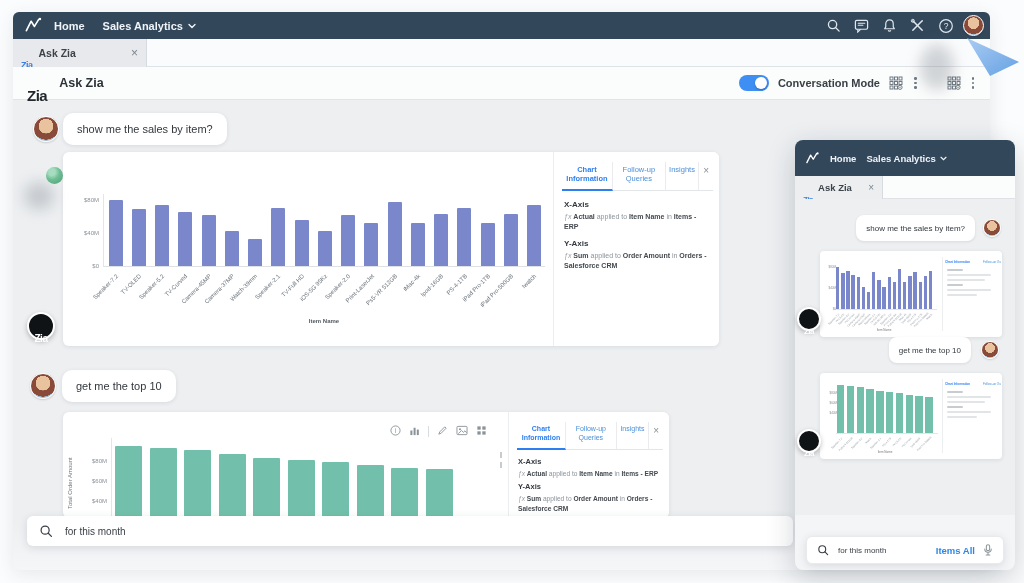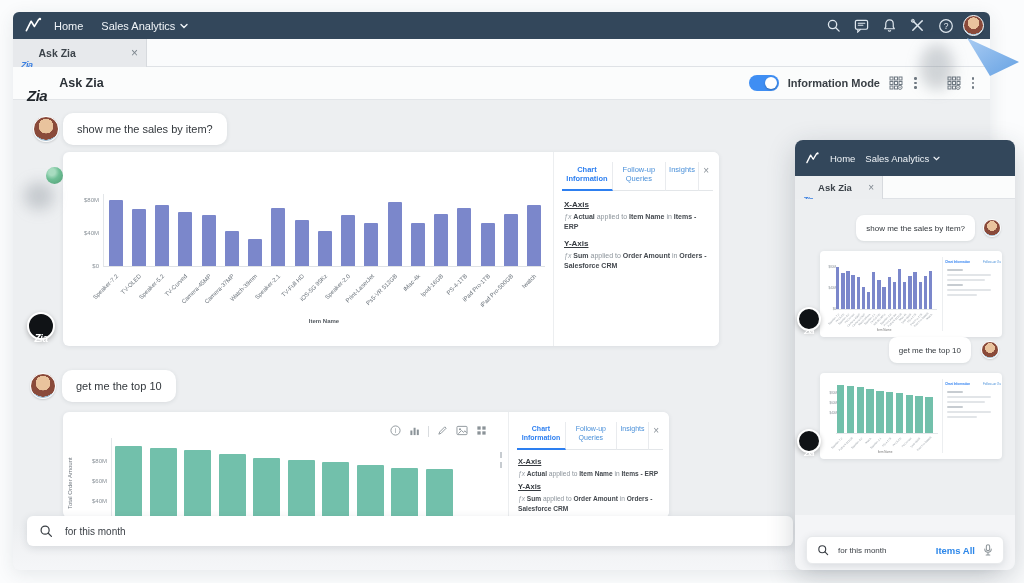--- a/index.html
+++ b/index.html
@@ -5,28 +5,28 @@
   * { margin:0; padding:0; box-sizing:border-box; }
   html,body { width:1024px; height:583px; overflow:hidden; background:#fbfcfd;
     font-family:"Liberation Sans","DejaVu Sans",sans-serif; }
   .abs { position:absolute; }
 
   
   #main-window { position:absolute; left:13px; top:12px; width:977px; height:558px;
     background:#edeff1; border-radius:6px; box-shadow:0 4px 18px rgba(40,55,70,.10); }
   #navbar { position:absolute; left:0; top:0; width:100%; height:27px; background:#33475b;
     border-radius:6px 6px 0 0; display:flex; align-items:center; color:#e9eef3; }
-  .nav-link { font-size:11px; font-weight:normal; color:#f0f4f8; margin-right:18px; cursor:pointer; }
+  .nav-link { font-size:11px; font-weight:bold; color:#f0f4f8; margin-right:18px; cursor:pointer; }
   .nav-right { margin-left:auto; display:flex; align-items:center; gap:7px; padding-right:6px; }
   .nav-ic { width:21px; height:21px; display:flex; align-items:center; justify-content:center; color:#dfe7ee; }
   #tabstrip { position:absolute; left:0; top:27px; width:100%; height:28px; background:#fafbfc;
     border-bottom:1px solid #dfe2e6; }
   #tab-askzia { position:absolute; left:0; top:0; width:134px; height:28px; background:#e7e9ec;
     border-right:1px solid #d7dade; display:flex; align-items:center; padding:0 8px; gap:6px; }
-  .zia-script { font-style:italic; font-weight:bold; letter-spacing:-.5px;margin-top:24px; }
+  .zia-script { font-weight:bold; letter-spacing:-.5px;margin-top:24px; }
   #tab-askzia .zia-script { color:#3a7fe0; font-size:9px; }
   #tab-askzia .tab-label { font-size:10.5px; font-weight:bold; color:#3c434a; flex:1; }
   .close-x { color:#7d868e; font-size:12px; line-height:1; cursor:pointer; }
   #panel-header { position:absolute; left:0; top:55px; width:100%; height:33px; background:#fbfcfc;
     border-bottom:1px solid #e2e5e8; display:flex; align-items:center; padding:0 14px; }
   #panel-header .zia-script { font-size:15px; color:#23282d; }
   #panel-title { font-size:12.5px; font-weight:bold; color:#2c3238; margin-left:12px; }
   .hdr-right { margin-left:auto; display:flex; align-items:center; gap:9px; }
   #toggle { width:30px; height:16px; border-radius:8px; background:#3f8ef3; position:relative; cursor:pointer; }
   #toggle .knob { position:absolute; right:2px; top:2px; width:12px; height:12px; border-radius:50%;
@@ -58,21 +58,21 @@
   .xtitle { position:absolute; text-align:center; font-size:6px; font-weight:bold; color:#555b61; }
 
   
   .info-panel { position:absolute; top:0; bottom:0; border-left:1px solid #eceef0; background:#fff; border-radius:0 6px 6px 0; }
   .ip-tabs { display:flex; align-items:stretch; padding:10px 6px 0 8px; }
   .ip-tab { font-size:7.5px; color:#4a90d9; text-align:center; padding:3px 3px 5px;
     border-bottom:1px solid #e3e6e9; border-right:1px solid #e9ebee; cursor:pointer; line-height:1.25; }
   .ip-tab.active { color:#2d7ff0; font-weight:bold; border-bottom:2px solid #2d7ff0; }
   .ip-close { font-size:10px; color:#8a9299; padding:3px 4px; border-bottom:1px solid #e3e6e9; cursor:pointer; }
   .ip-body { padding:9px 10px; }
-  .ip-h { font-size:8px; font-weight:bold; color:#34393f; text-decoration:underline; margin-bottom:3px; }
+  .ip-h { font-size:8px; font-weight:bold; color:#34393f; margin-bottom:3px; }
   .ip-line { font-size:7px; color:#8a9299; line-height:1.5; margin-bottom:6px; }
   .ip-line b { color:#44494f; }
   .ip-fn { font-style:italic; color:#9aa1a8; }
 
   
   #card2 { overflow:hidden; }
   .card-tools { position:absolute; display:flex; align-items:center; gap:8px; color:#8b9398; }
   .vdiv { width:1px; height:11px; background:#d9dcdf; }
   #c2-ytitle { position:absolute; left:4px; top:28px; height:86px; font-size:6px; color:#6c747c;
     writing-mode:vertical-rl; transform:rotate(180deg); text-align:center; overflow:hidden; }
@@ -180,21 +180,21 @@
     </div>
   </div>
 
   <div id="panel-header">
     <span class="zia-script">Zia</span>
     <span id="panel-title">Ask Zia</span>
     <div class="hdr-right">
       <div id="toggle">
           <div class="knob"></div>
         </div>
-      <span id="conv-label">Information Mode</span>
+      <span id="conv-label">Conversation Mode</span>
       <span class="gray-ic">
           <svg width="14" height="14" viewBox="0 0 14 14">
             <g fill="none" stroke="#6f7982" stroke-width="1">
               <rect x="1" y="1" width="3" height="3"></rect>
               <rect x="5.5" y="1" width="3" height="3"></rect>
               <rect x="10" y="1" width="3" height="3"></rect>
               <rect x="1" y="5.5" width="3" height="3"></rect>
               <rect x="5.5" y="5.5" width="3" height="3"></rect>
               <rect x="10" y="5.5" width="3" height="3"></rect>
               <rect x="1" y="10" width="3" height="3"></rect>

